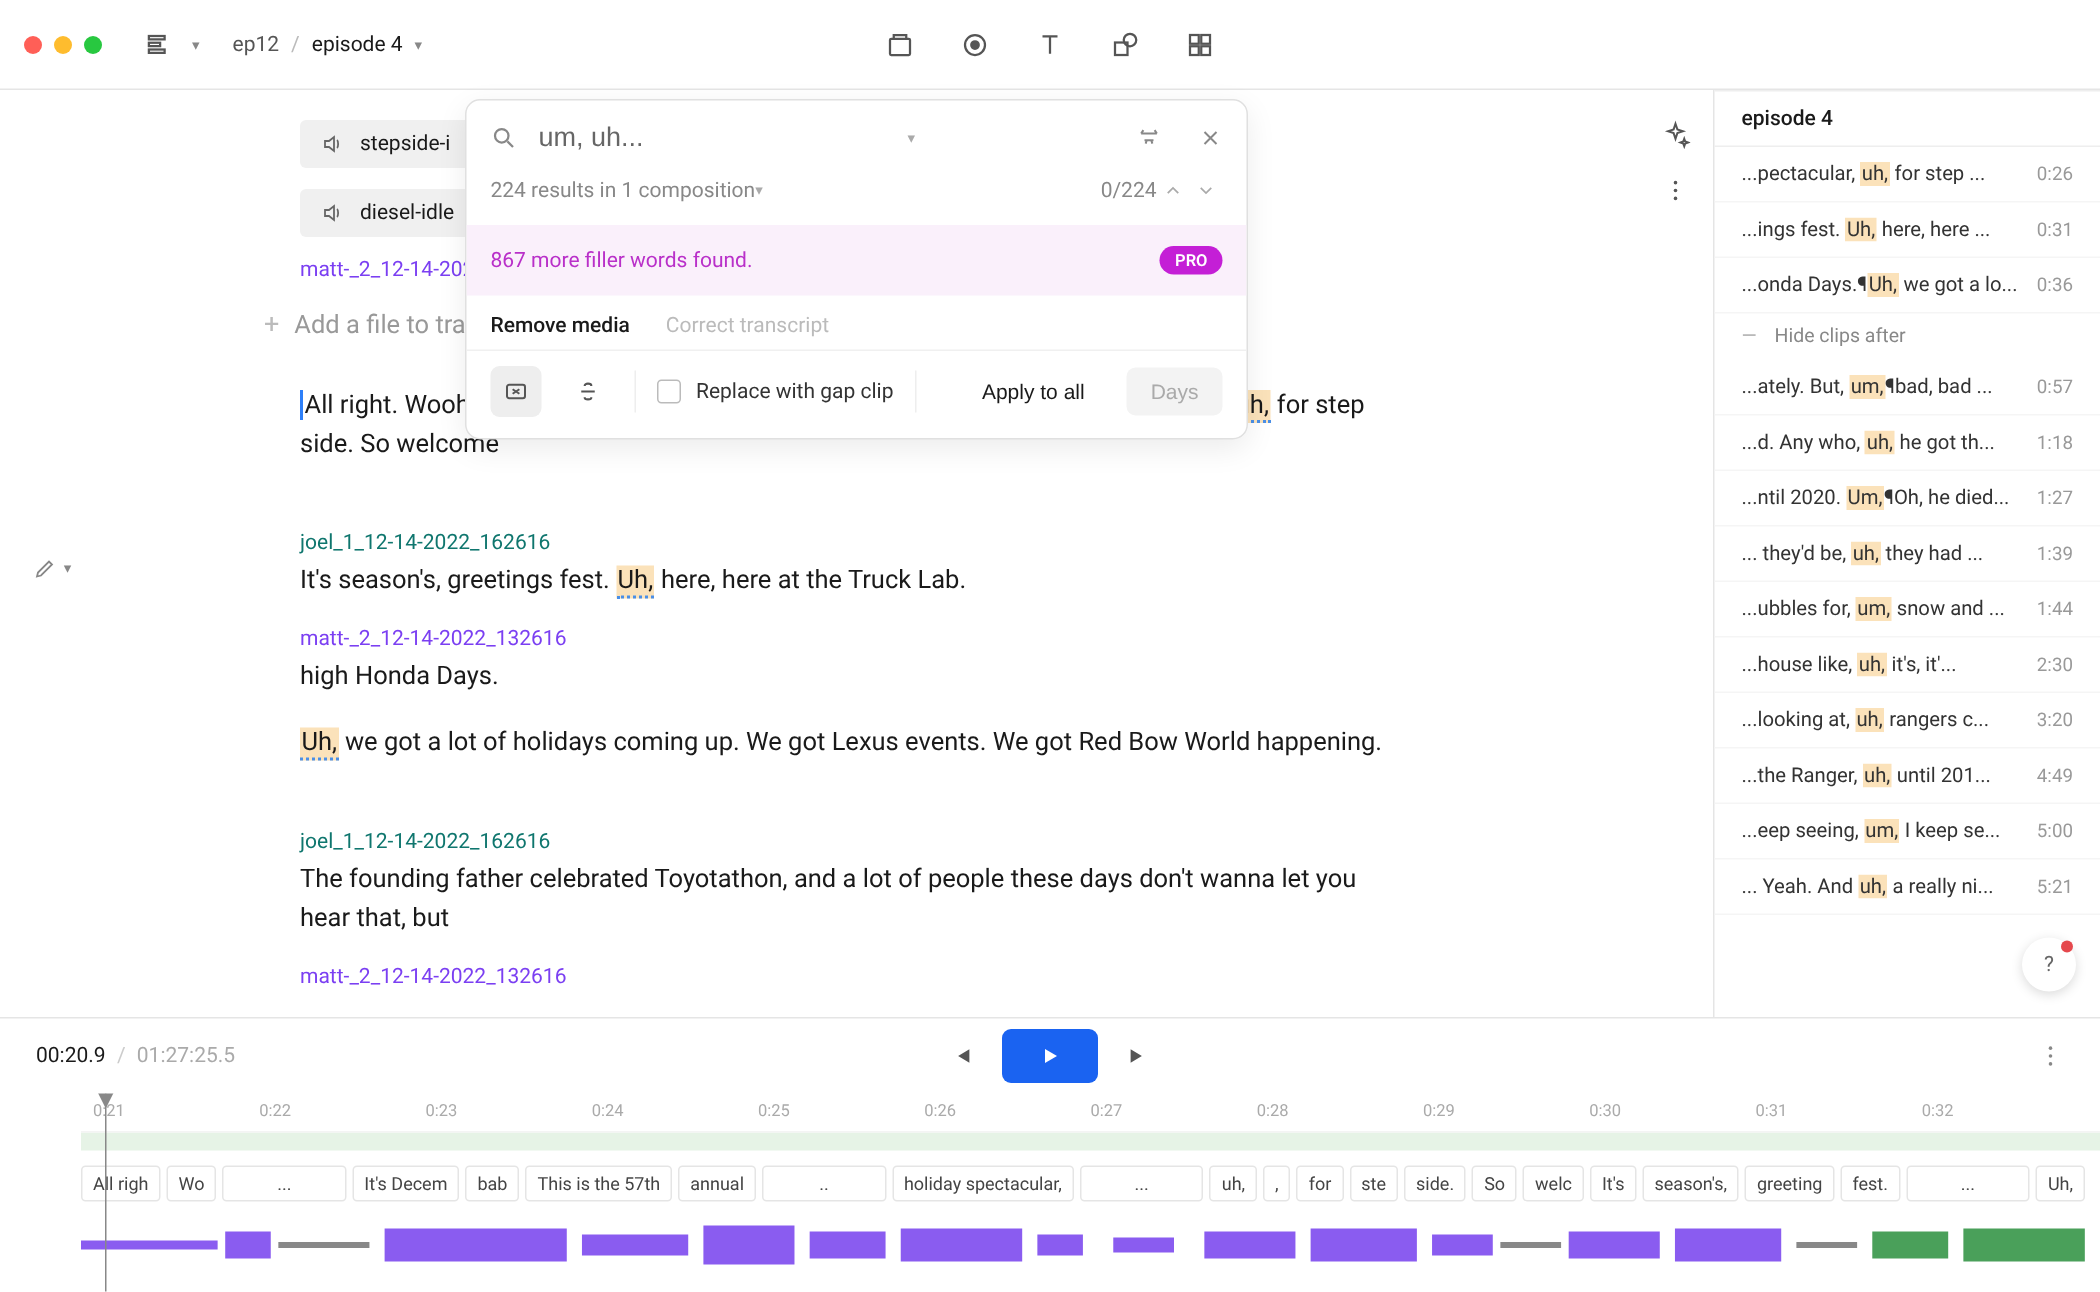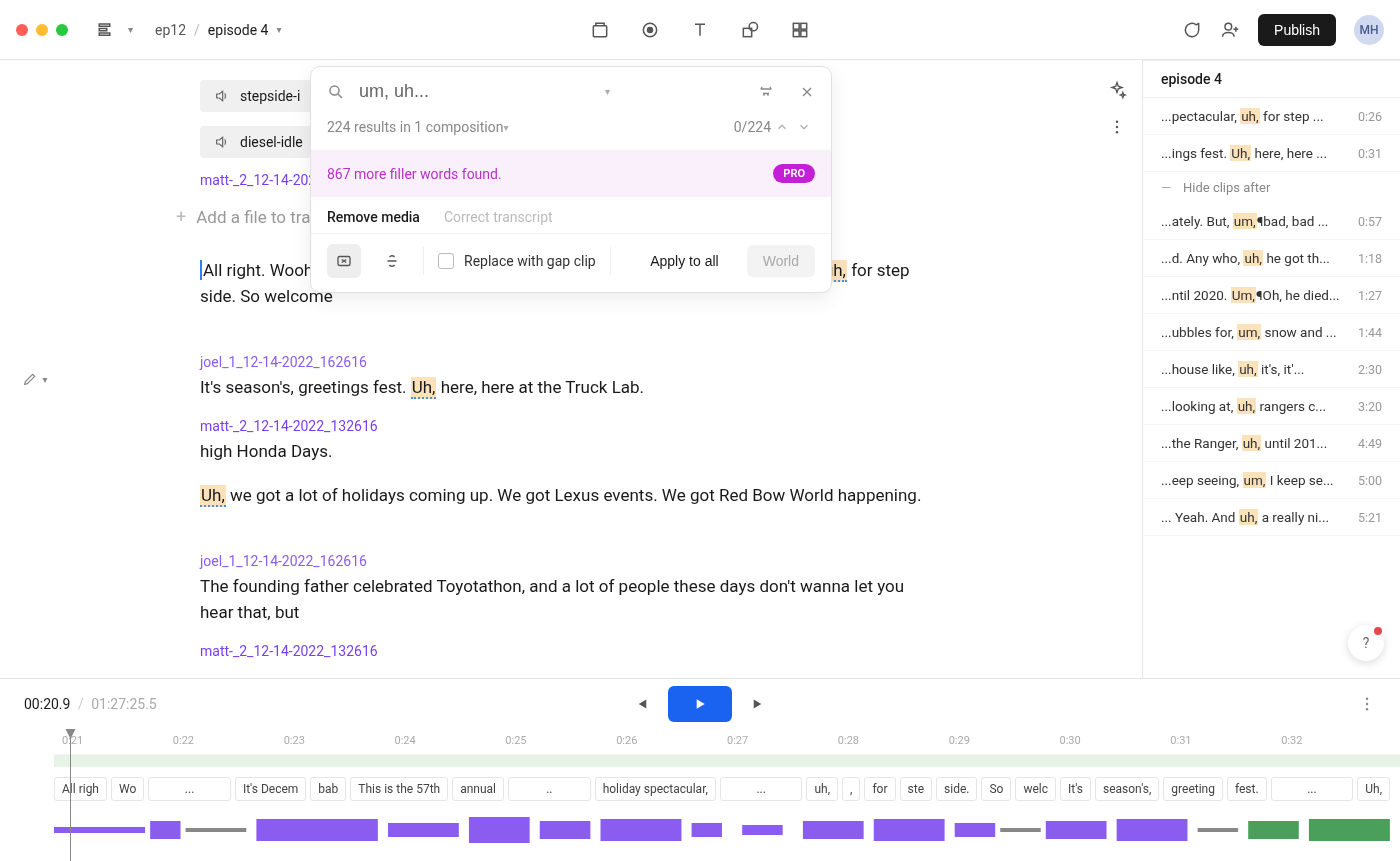--- a/index.html
+++ b/index.html
@@ -30,21 +30,21 @@
 .right-rail { width: 50px; padding-top: 20px; display:flex; flex-direction:column; align-items:center; gap:18px;}
 .right-rail .ticon{color:#555;cursor:pointer;}
 
 
 .audio-chip { display: inline-flex; align-items: center; gap: 10px; background: #f0f0f0; border-radius: 4px; padding: 8px 14px; margin-bottom: 14px; }
 .audio-chip .speaker-ico{ color:#666; }
 .audio-chip-row { display:flex;}
 .audio-chip-wide { width: 530px; }
 
 .speaker-purple { color: #7b3ff2; font-size: 14px; margin-bottom: 4px; }
-.speaker-green { color: #8b5cf6; font-size: 14px; margin-bottom: 4px; margin-top: 44px; }
+.speaker-green { color: #0f766e; font-size: 14px; margin-bottom: 4px; margin-top: 44px; }
 .transcript-line { font-size: 17px; line-height: 1.55; color: #1a1a1a; margin-bottom: 18px; }
 .hl { background: #fbe2ba; border-bottom: 2px dotted #4a8fe7; padding: 0 1px; }
 .cursor-bar { display:inline-block; width:2px; height:20px; background:#2d7ff9; vertical-align:text-bottom; margin-right:1px;}
 
 .add-file { color: #999; font-size: 17px; display:flex; align-items:center; gap:10px; margin: 18px 0 30px -24px;}
 .add-file .plus{color:#bbb;font-size:18px;}
 
 
 .search-pop { position: absolute; top: 66px; left: 310px; width: 522px; background: #fff; border: 1px solid #e0e0e0; border-radius: 10px; box-shadow: 0 6px 20px rgba(0,0,0,0.08); z-index: 50; overflow:hidden;}
 .sp-row1 { display: flex; align-items: center; padding: 14px 16px; gap: 14px; }
@@ -160,35 +160,20 @@
       </div>
     <div class="ticon">
         <svg width="20" height="20" viewBox="0 0 24 24" fill="none" stroke="currentColor" stroke-width="1.8">
           <rect x="4" y="4" width="7" height="7"></rect>
           <rect x="13" y="4" width="7" height="7"></rect>
           <rect x="4" y="13" width="7" height="7"></rect>
           <rect x="13" y="13" width="7" height="7"></rect>
         </svg>
       </div>
   </div>
-  <div class="top-right">
-    <div class="ticon">
-        <svg width="20" height="20" viewBox="0 0 24 24" fill="none" stroke="currentColor" stroke-width="1.8">
-          <path d="M20 12a8 8 0 1 1-3-6.2L20 4v8z" stroke-linejoin="round"></path>
-        </svg>
-      </div>
-    <div class="ticon">
-        <svg width="20" height="20" viewBox="0 0 24 24" fill="none" stroke="currentColor" stroke-width="1.8">
-          <circle cx="10" cy="8" r="4"></circle>
-          <path d="M3 20c0-3 3-5 7-5s7 2 7 5M19 8v6M16 11h6"></path>
-        </svg>
-      </div>
-    <button class="publish-btn">Publish</button>
-    <div class="avatar">MH</div>
-  </div>
 </div>
 
 <div class="main">
   <div class="left-rail">
     <div class="pencil">
       <svg width="16" height="16" viewBox="0 0 24 24" fill="none" stroke="#888" stroke-width="1.8">
           <path d="M4 20l4-1 11-11-3-3L5 16l-1 4z"></path>
         </svg>
       <span class="chev">▾</span>
     </div>
@@ -264,32 +249,40 @@
     <div class="sb-section">episode 4</div>
     <div class="sb-list" id="sb-list">
         <div class="sb-item">
           <div class="txt"><span>...pectacular, </span><span class="m">uh,</span><span> for step ...</span></div>
           <div class="time">0:26</div>
         </div>
         <div class="sb-item">
           <div class="txt"><span>...ings fest. </span><span class="m">Uh,</span><span> here, here ...</span></div>
           <div class="time">0:31</div>
         </div>
+        <div class="sb-item">
+          <div class="txt"><span>...onda Days.¶</span><span class="m">Uh,</span><span> we got a lo...</span></div>
+          <div class="time">0:36</div>
+        </div>
         <div class="sb-hide"><span class="dash">—</span>Hide clips after</div>
         <div class="sb-item">
           <div class="txt"><span>...ately. But, </span><span class="m">um,</span><span>¶bad, bad ...</span></div>
           <div class="time">0:57</div>
         </div>
         <div class="sb-item">
           <div class="txt"><span>...d. Any who, </span><span class="m">uh,</span><span> he got th...</span></div>
           <div class="time">1:18</div>
         </div>
         <div class="sb-item">
           <div class="txt"><span>...ntil 2020. </span><span class="m">Um,</span><span>¶Oh, he died...</span></div>
           <div class="time">1:27</div>
+        </div>
+        <div class="sb-item">
+          <div class="txt"><span>... they'd be, </span><span class="m">uh,</span><span> they had ...</span></div>
+          <div class="time">1:39</div>
         </div>
         <div class="sb-item">
           <div class="txt"><span>...ubbles for, </span><span class="m">um,</span><span> snow and ...</span></div>
           <div class="time">1:44</div>
         </div>
         <div class="sb-item">
           <div class="txt"><span>...house like, </span><span class="m">uh,</span><span> it's, it'...</span></div>
           <div class="time">2:30</div>
         </div>
         <div class="sb-item">
@@ -369,21 +362,21 @@
           <path d="M6 12h12M9 7c0-1 1-2 3-2s3 1 3 2M9 17c0 1 1 2 3 2s3-1 3-2"></path>
         </svg>
       </div>
     <div class="vdiv"></div>
     <label>
       <span class="checkbox"></span>
       <span>Replace with gap clip</span>
     </label>
     <div class="vdiv"></div>
     <button class="apply-all">Apply to all</button>
-    <button class="apply">World</button>
+    <button class="apply">Days</button>
   </div>
 </div>
 
 <div class="help-fab">?</div>
 
 <div class="bottom">
   <div class="transport">
     <div class="tc">
       <span>00:20.9</span>
       <span class="sep">/</span>

